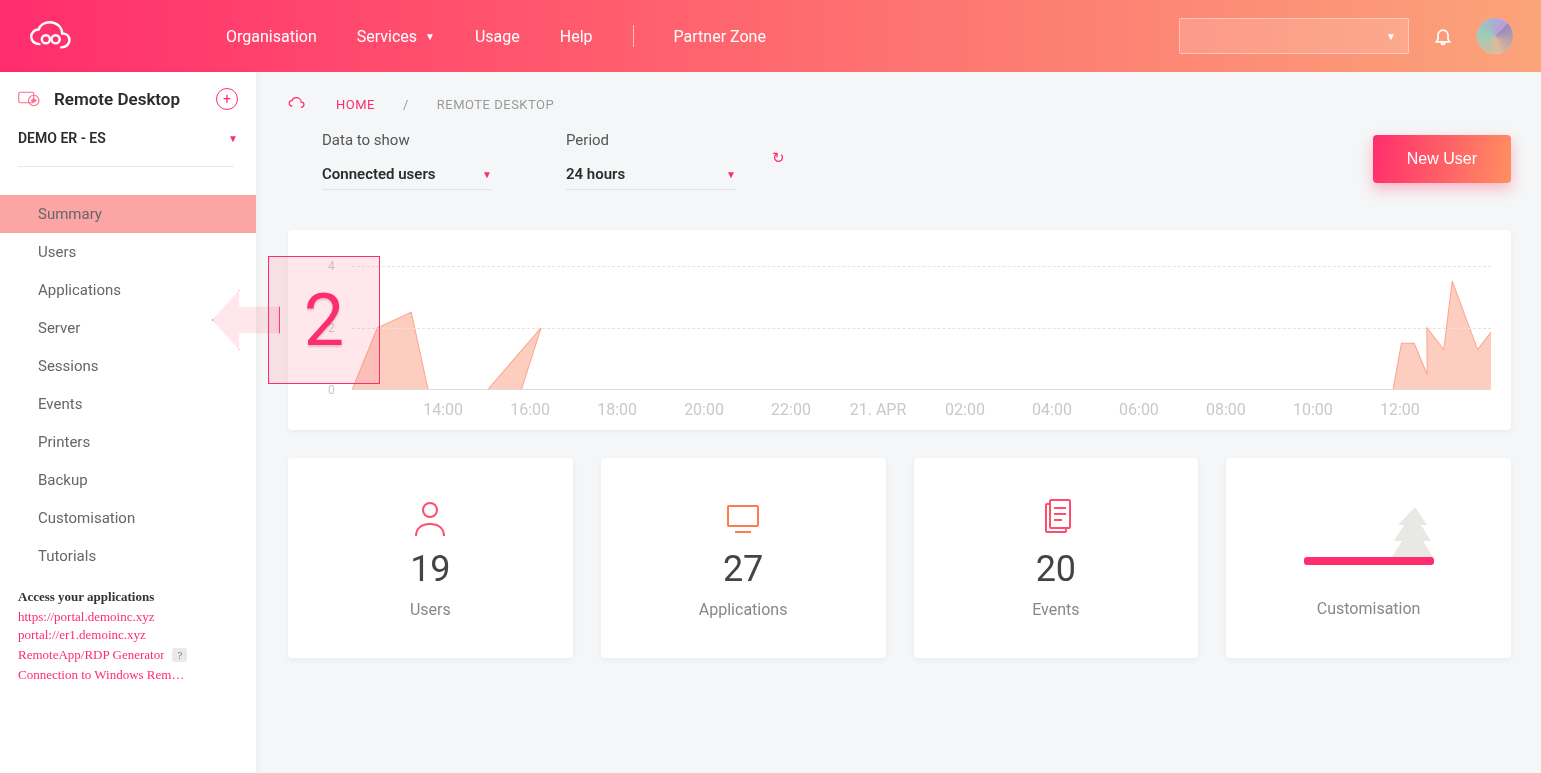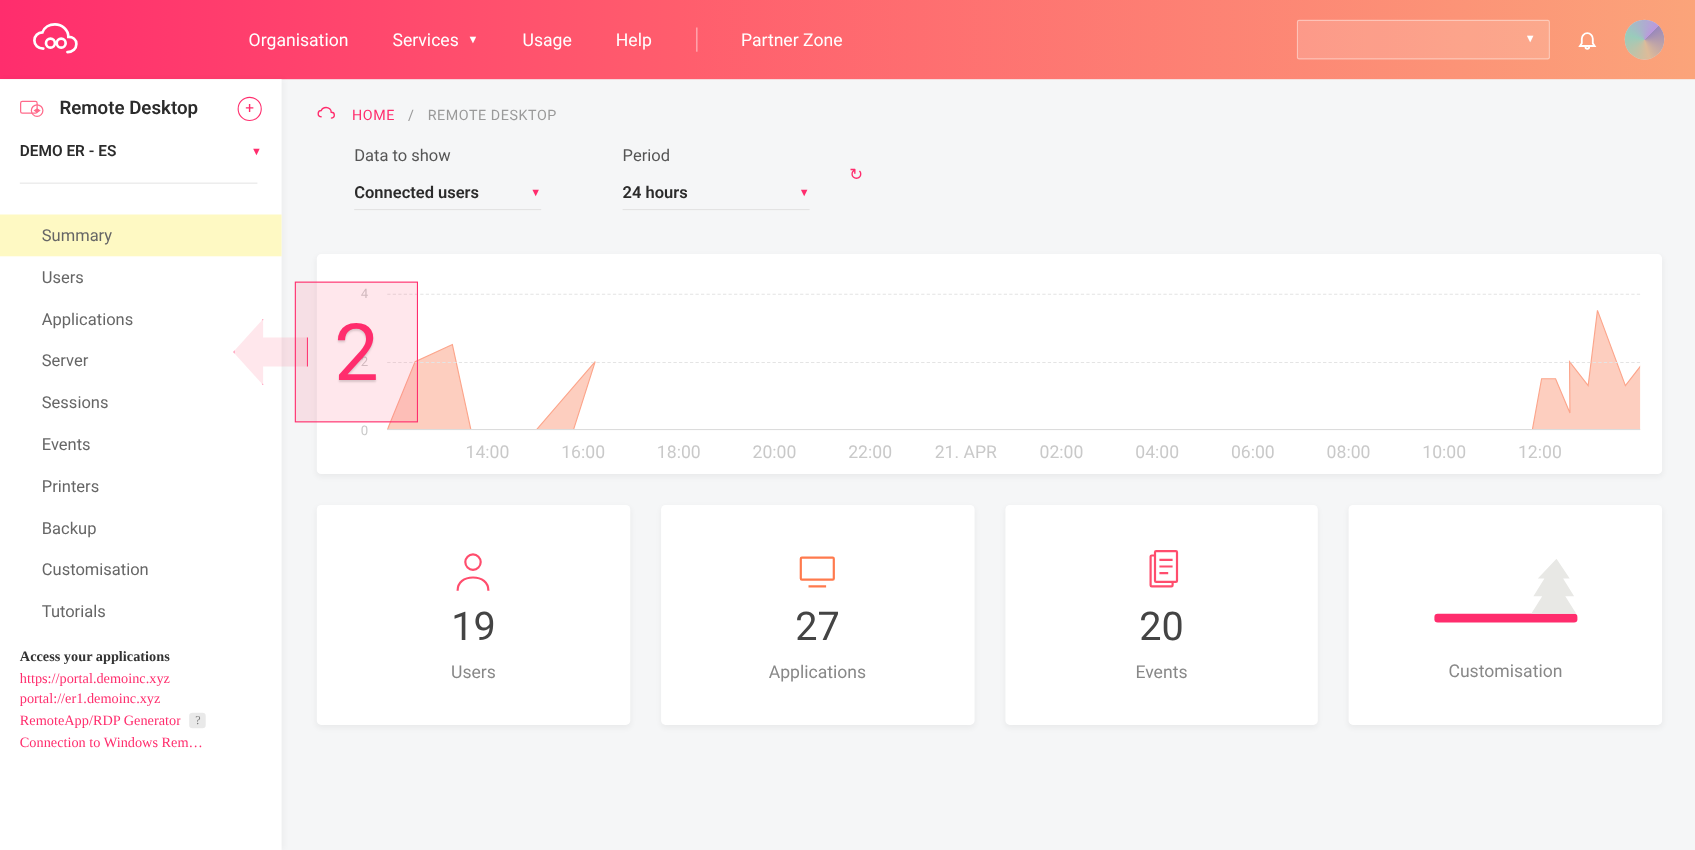--- a/index.html
+++ b/index.html
@@ -41,30 +41,30 @@
   .sb-head{display:flex;align-items:center;gap:12px;padding:0 18px 20px;}
   .sb-head-icon{width:24px;height:22px;}
   .sb-title{font-weight:600;color:#2b2b2b;font-size:17px;flex:1;}
   .plus-btn{width:22px;height:22px;border:1px solid var(--pink);border-radius:50%;color:var(--pink);display:flex;align-items:center;justify-content:center;font-size:14px;line-height:1;cursor:pointer;}
   .sb-org{padding:0 18px 10px;}
   .sb-org-row{display:flex;align-items:center;justify-content:space-between;font-weight:600;color:#2b2b2b;font-size:14px;cursor:pointer;}
   .sb-org-row .caret{color:var(--pink);font-size:10px;}
   .sb-org-hr{margin:10px 22px 10px 18px;border:none;border-top:1px solid #e6e6e6;}
   .sb-nav{list-style:none;margin:18px 0 0;padding:0;}
   .sb-nav li{padding:10px 18px 10px 38px;cursor:pointer;color:#666;}
-  .sb-nav li.active{background:#fef9c3;}
+  .sb-nav li.active{background:#fca5a5;}
   .sb-links{margin-top:14px;padding:0 18px;font-size:13px;font-family:Liberation Serif, serif;}
   .sb-links-title{font-weight:600;color:#333;margin-bottom:4px;}
   .sb-links a{display:block;color:var(--pink);text-decoration:none;margin:2px 0;max-width:210px;overflow:hidden;text-overflow:ellipsis;white-space:nowrap;}
   .sb-links .with-help{display:flex;align-items:center;gap:8px;}
   .help-badge{font-size:11px;background:#e9e9e9;color:#777;border-radius:3px;padding:1px 5px;}
 
   
   .main{flex:1;padding:24px 30px 0 32px;overflow:hidden;}
-  .crumbs{display:flex;align-items:center;gap:12px;font-size:13px;letter-spacing:.5px;color:#9a9a9a;}
+  .crumbs{display:flex;align-items:center;gap:28px;font-size:13px;letter-spacing:.5px;color:#9a9a9a;}
   .crumbs .home{color:var(--pink);}
   .crumbs .cloud-mini{color:var(--pink);}
   .filters{display:flex;align-items:flex-end;gap:40px;margin-top:18px;}
   .fgroup{display:flex;flex-direction:column;gap:10px;margin-left:34px;}
   .flabel{font-size:15px;color:#555;}
   .fselect{display:flex;align-items:center;justify-content:space-between;min-width:170px;border-bottom:1px solid #e3e3e3;padding:6px 0;color:#2b2b2b;font-weight:600;font-size:15px;cursor:pointer;}
   .fselect .caret{color:var(--pink);font-size:10px;}
   .refresh{color:var(--pink);font-size:15px;cursor:pointer;align-self:center;margin-left:-4px;margin-bottom:6px;}
   .new-user{margin-left:auto;height:48px;padding:0 34px;border:none;border-radius:4px;color:#fff;font-size:16px;cursor:pointer;background:linear-gradient(100deg,var(--pink) 0%,#ff9060 100%);box-shadow:0 6px 14px rgba(255,60,110,.35);align-self:flex-start;margin-top:4px;}
 
@@ -197,20 +197,21 @@
         </div>
       </div>
       <div class="fgroup">
         <div class="flabel">Period</div>
         <div class="fselect">
           <span>24 hours</span>
           <span class="caret">▼</span>
         </div>
       </div>
       <span class="refresh">↻</span>
+      <button class="new-user">New User</button>
     </div>
 
     <div class="chart-panel">
       <div class="chart-area">
         <svg preserveAspectRatio="none" viewBox="0 0 1100 140">
             <path d="M0,140 L0,140 L24.520833333333336,77.77777777777779 L57.21527777777775,62.22222222222222 L73.5625,140 L130.77777777777777,140 L182.60000000000002,77.77777777777779 L163.47222222222217,140 L196.16666666666669,140 L563.2,140 L956.3125,140 L1005.3541666666666,140 L1013.5277777777778,93.33333333333334 L1025.7881944444443,93.33333333333334 L1038.3999999999999,124.44444444444444 L1038.0486111111109,77.77777777777779 L1054.3958333333335,99.55555555555554 L1062.5694444444443,31.11111111111111 L1087.0902777777776,99.55555555555554 L1103.4375,77.77777777777779 L1133,68.44444444444446 L1144.3055555555557,102.66666666666667 L1152.4791666666667,140 L1152.4791666666667,140 Z" fill="#fca58b" fill-opacity="0.55" stroke="#fca58b" stroke-width="1"></path>
           </svg>
         <div class="axis-line"></div>
       <div class="grid-line" style="top: 55.5556%;"></div>
           <div class="grid-line" style="top: 11.1111%;"></div>

